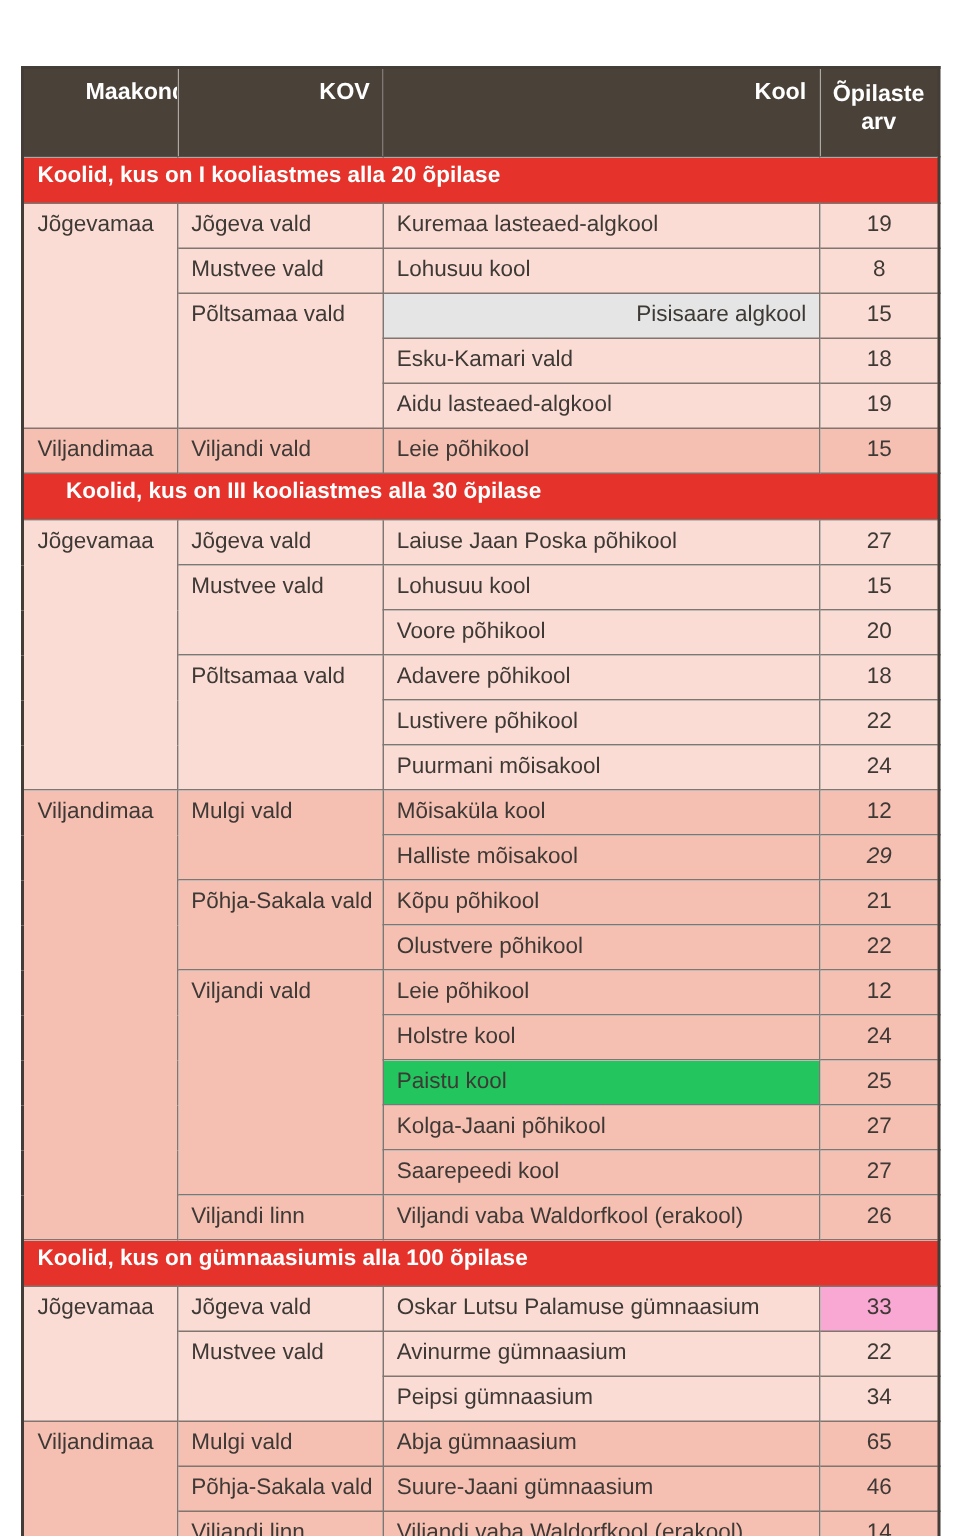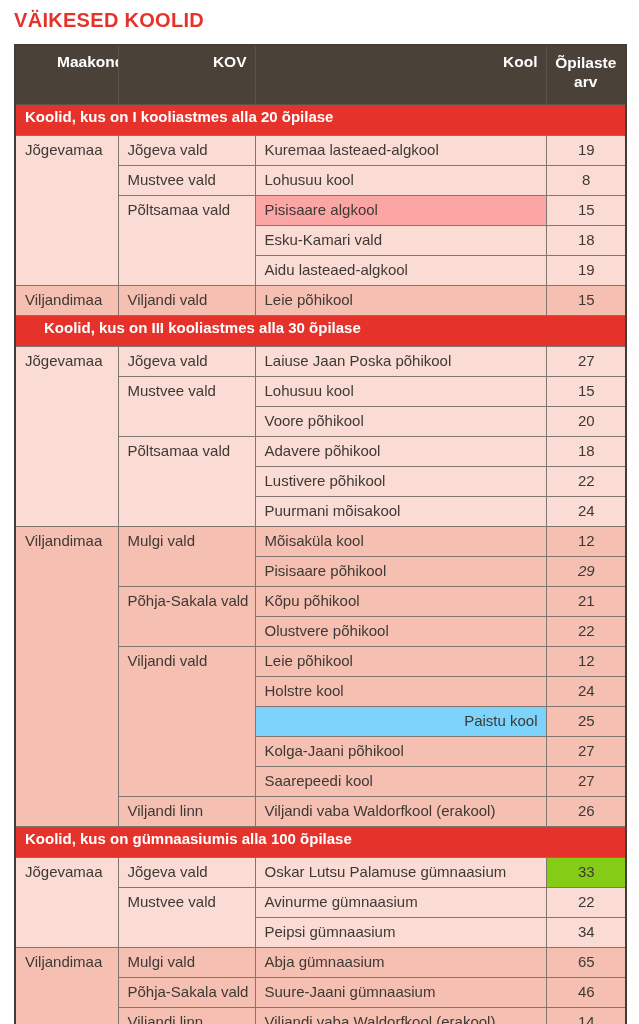--- a/index.html
+++ b/index.html
@@ -54,21 +54,20 @@
     border-right-color: transparent;
   }
   tr.data-row td { height: 21px; vertical-align: top; padding-top: 5px; }
   td.arv-cell { text-align: center; padding-left: 2px; padding-right: 2px; margin-top: 44px; }
   table.schools { border: 2px solid #443c36; }
 </style>
 </head>
 <body>
 
 <div class="page">
-  <div class="page-title" style="color: rgb(229, 51, 43);">VÄIKESED KOOLID</div>
 
   <table class="schools">
     <colgroup>
       <col class="c-maakond">
         <col class="c-kov">
         <col class="c-kool">
         <col class="c-arv">
     </colgroup>
     <thead>
       <tr class="header-row">
@@ -88,21 +87,21 @@
           <td style="background: rgb(251, 220, 212);">Kuremaa lasteaed-algkool</td>
           <td class="arv-cell" style="background: rgb(251, 220, 212);">19</td>
         </tr>
         <tr class="data-row" style="color: rgb(62, 57, 53);">
           <td style="background: rgb(251, 220, 212);">Mustvee vald</td>
           <td style="background: rgb(251, 220, 212);">Lohusuu kool</td>
           <td class="arv-cell" style="background: rgb(251, 220, 212);">8</td>
         </tr>
         <tr class="data-row" style="color: rgb(62, 57, 53);">
           <td rowspan="3" style="background: rgb(251, 220, 212);">Põltsamaa vald</td>
-          <td style="background: #fca5a5;">Pisisaare algkool</td>
+          <td style="background: #e5e5e5; text-align: right;">Pisisaare algkool</td>
           <td class="arv-cell" style="background: rgb(251, 220, 212);">15</td>
         </tr>
         <tr class="data-row" style="color: rgb(62, 57, 53);">
           <td style="background: rgb(251, 220, 212);">Esku-Kamari vald</td>
           <td class="arv-cell" style="background: rgb(251, 220, 212);">18</td>
         </tr>
         <tr class="data-row" style="color: rgb(62, 57, 53);">
           <td style="background: rgb(251, 220, 212);">Aidu lasteaed-algkool</td>
           <td class="arv-cell" style="background: rgb(251, 220, 212);">19</td>
         </tr>
@@ -143,21 +142,21 @@
           <td style="background: rgb(251, 220, 212);">Puurmani mõisakool</td>
           <td class="arv-cell" style="background: rgb(251, 220, 212);">24</td>
         </tr>
         <tr class="data-row" style="color: rgb(62, 57, 53);">
           <td rowspan="10" style="background: rgb(245, 191, 178);">Viljandimaa</td>
           <td rowspan="2" style="background: rgb(245, 191, 178);">Mulgi vald</td>
           <td style="background: rgb(245, 191, 178);">Mõisaküla kool</td>
           <td class="arv-cell" style="background: rgb(245, 191, 178);">12</td>
         </tr>
         <tr class="data-row" style="color: rgb(62, 57, 53);">
-          <td style="background: rgb(245, 191, 178);">Pisisaare põhikool</td>
+          <td style="background: rgb(245, 191, 178);">Halliste mõisakool</td>
           <td class="arv-cell" style="background: rgb(245, 191, 178); font-style: italic;">29</td>
         </tr>
         <tr class="data-row" style="color: rgb(62, 57, 53);">
           <td rowspan="2" style="background: rgb(245, 191, 178);">Põhja-Sakala vald</td>
           <td style="background: rgb(245, 191, 178);">Kõpu põhikool</td>
           <td class="arv-cell" style="background: rgb(245, 191, 178);">21</td>
         </tr>
         <tr class="data-row" style="color: rgb(62, 57, 53);">
           <td style="background: rgb(245, 191, 178);">Olustvere põhikool</td>
           <td class="arv-cell" style="background: rgb(245, 191, 178);">22</td>
@@ -165,21 +164,21 @@
         <tr class="data-row" style="color: rgb(62, 57, 53);">
           <td rowspan="5" style="background: rgb(245, 191, 178);">Viljandi vald</td>
           <td style="background: rgb(245, 191, 178);">Leie põhikool</td>
           <td class="arv-cell" style="background: rgb(245, 191, 178);">12</td>
         </tr>
         <tr class="data-row" style="color: rgb(62, 57, 53);">
           <td style="background: rgb(245, 191, 178);">Holstre kool</td>
           <td class="arv-cell" style="background: rgb(245, 191, 178);">24</td>
         </tr>
         <tr class="data-row" style="color: rgb(62, 57, 53);">
-          <td style="background: #7dd3fc; text-align: right;">Paistu kool</td>
+          <td style="background: #22c55e;">Paistu kool</td>
           <td class="arv-cell" style="background: rgb(245, 191, 178);">25</td>
         </tr>
         <tr class="data-row" style="color: rgb(62, 57, 53); padding-left: 16px;">
           <td style="background: rgb(245, 191, 178);">Kolga-Jaani põhikool</td>
           <td class="arv-cell" style="background: rgb(245, 191, 178);">27</td>
         </tr>
         <tr class="data-row" style="color: rgb(62, 57, 53);">
           <td style="background: rgb(245, 191, 178);">Saarepeedi kool</td>
           <td class="arv-cell" style="background: rgb(245, 191, 178);">27</td>
         </tr>
@@ -188,21 +187,21 @@
           <td style="background: rgb(245, 191, 178);">Viljandi vaba Waldorfkool (erakool)</td>
           <td class="arv-cell" style="background: rgb(245, 191, 178);">26</td>
         </tr>
         <tr>
           <td class="section-banner" colspan="4" style="background: rgb(229, 51, 43);">Koolid, kus on gümnaasiumis alla 100 õpilase</td>
         </tr>
         <tr class="data-row" style="color: rgb(62, 57, 53);">
           <td rowspan="3" style="background: rgb(251, 220, 212);">Jõgevamaa</td>
           <td style="background: rgb(251, 220, 212);">Jõgeva vald</td>
           <td style="background: rgb(251, 220, 212);">Oskar Lutsu Palamuse gümnaasium</td>
-          <td class="arv-cell" style="background: #84cc16;">33</td>
+          <td class="arv-cell" style="background: #f9a8d4;">33</td>
         </tr>
         <tr class="data-row" style="color: rgb(62, 57, 53);">
           <td rowspan="2" style="background: rgb(251, 220, 212);">Mustvee vald</td>
           <td style="background: rgb(251, 220, 212);">Avinurme gümnaasium</td>
           <td class="arv-cell" style="background: rgb(251, 220, 212);">22</td>
         </tr>
         <tr class="data-row" style="color: rgb(62, 57, 53);">
           <td style="background: rgb(251, 220, 212);">Peipsi gümnaasium</td>
           <td class="arv-cell" style="background: rgb(251, 220, 212);">34</td>
         </tr>

